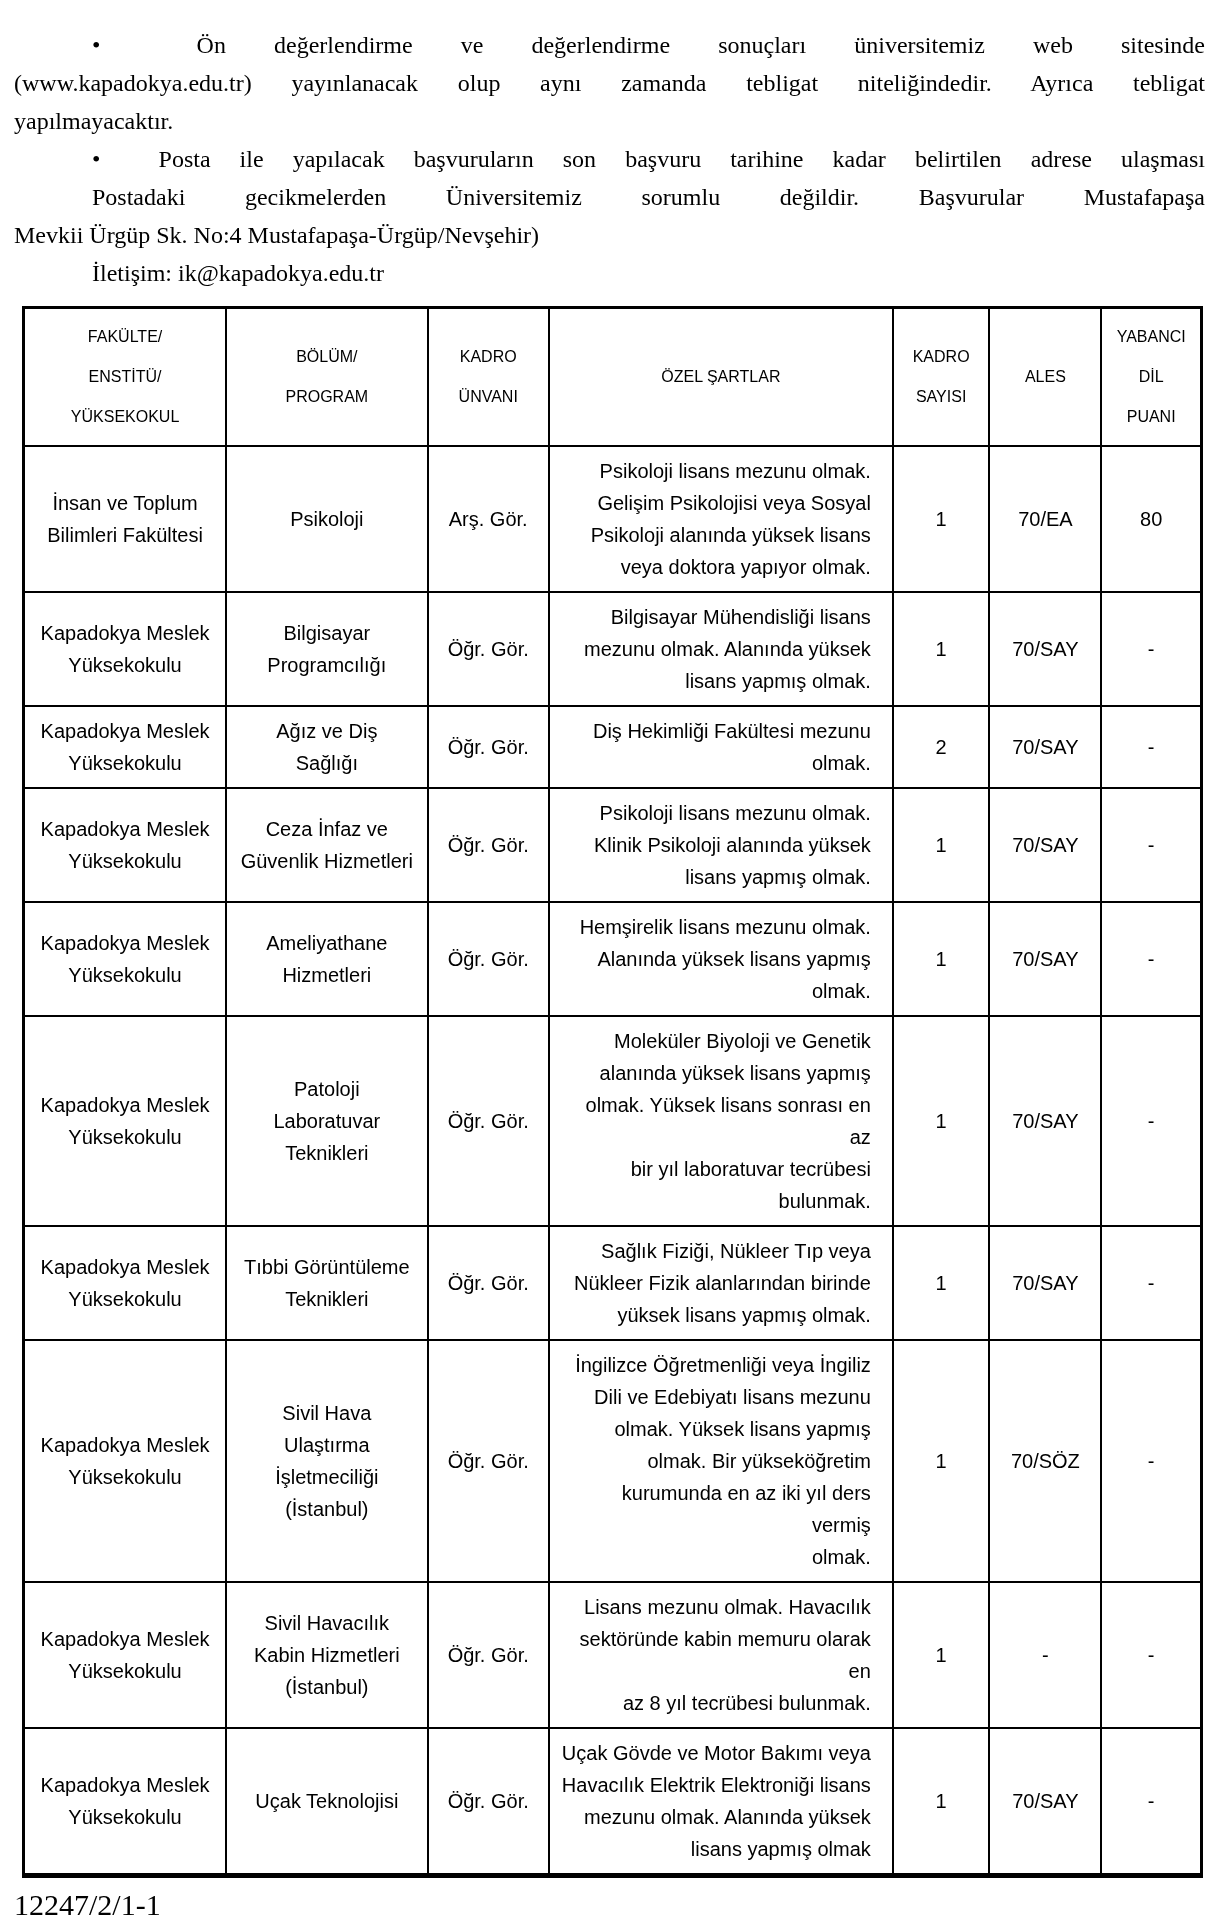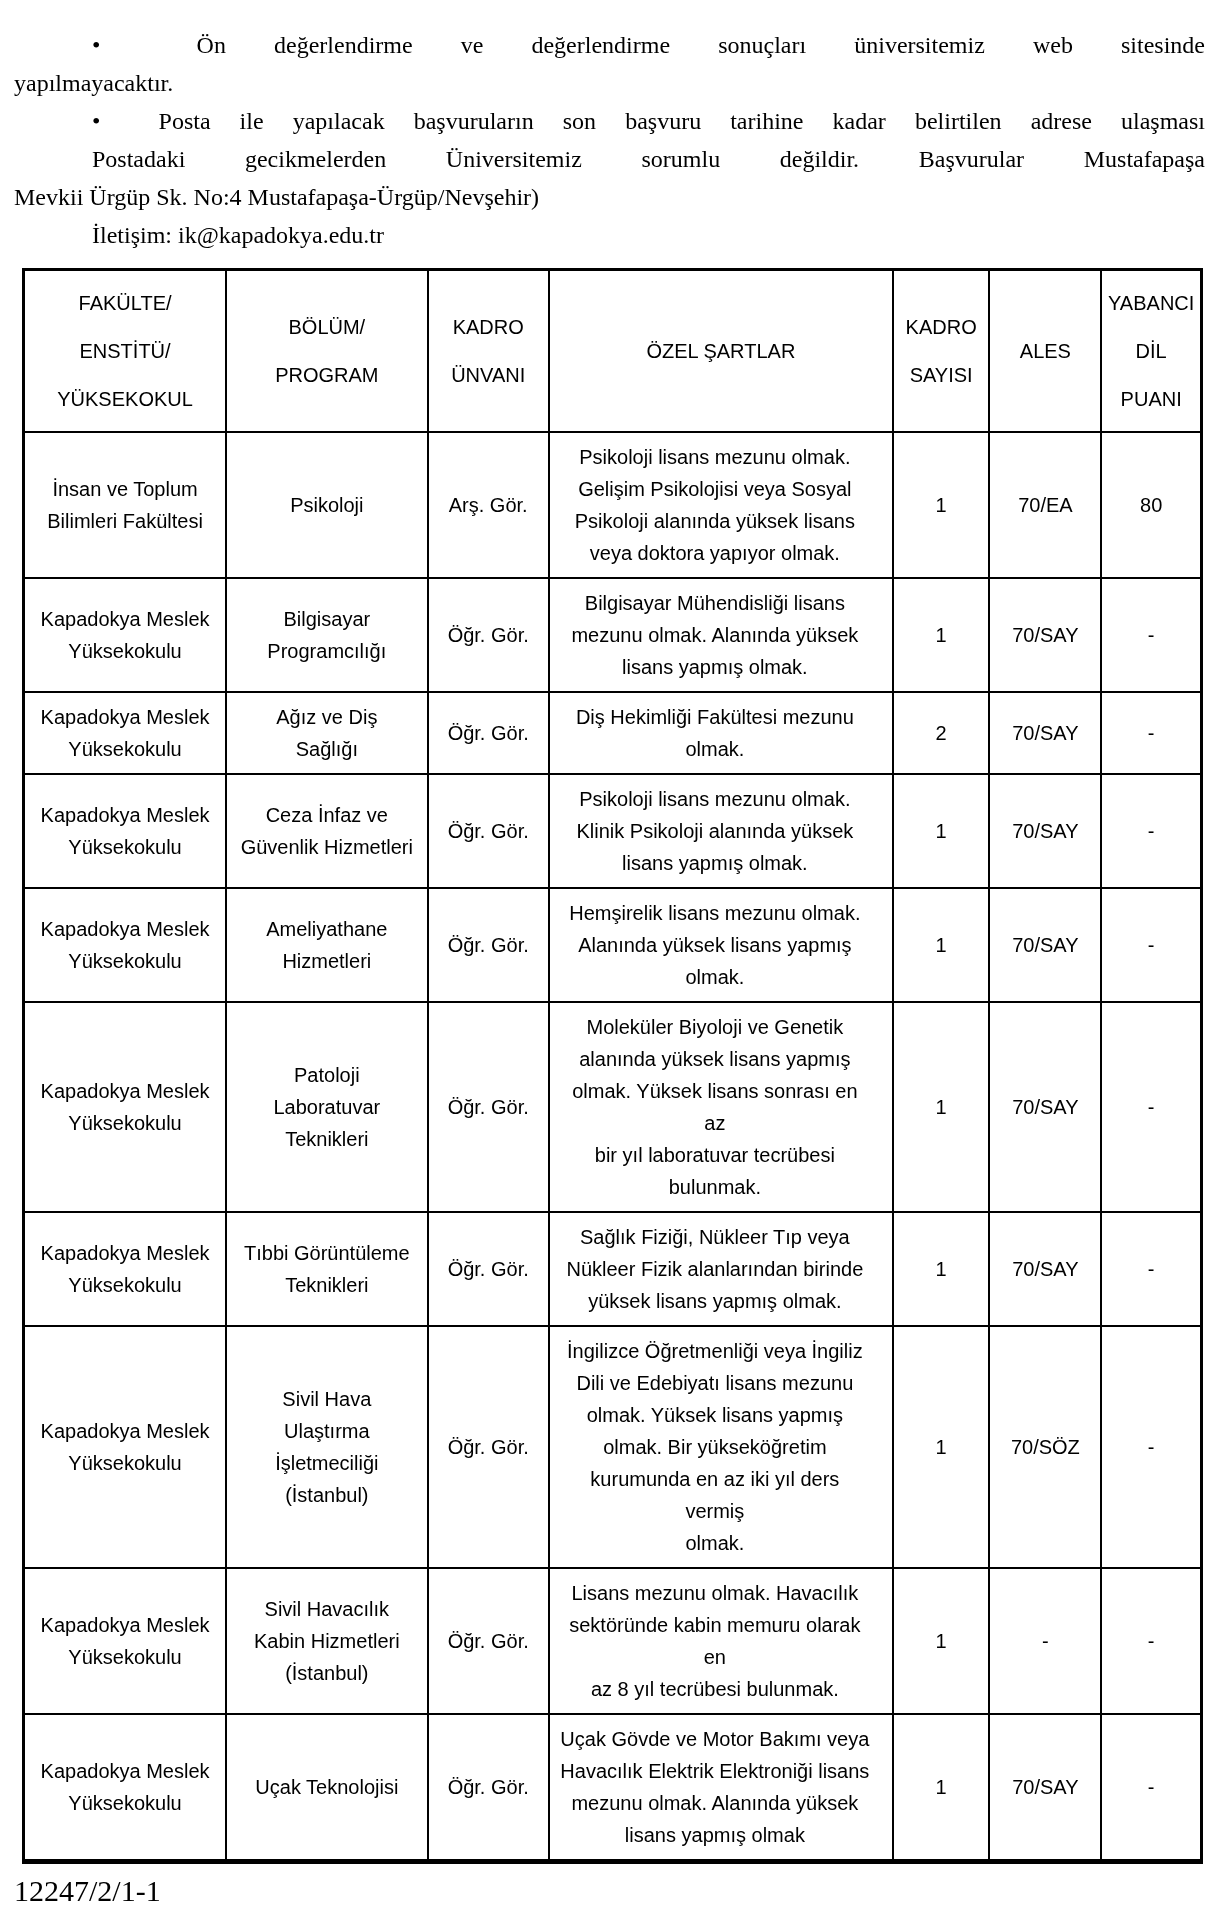--- a/index.html
+++ b/index.html
@@ -36,49 +36,50 @@
   }
   table.jobs th, table.jobs td {
     border: 2px solid #000;
     vertical-align: middle;
     text-align: center;
     white-space: pre-line;
     overflow: hidden;
   }
   table.jobs th {
     font-weight: 400;
-    font-size: 20px;
-    line-height: 48px;
+    font-size: 16px;
+    line-height: 40px;
     padding: 8px 2px;
   }
   table.jobs td {
     line-height: 32px;
     padding: 8px 5px;
   }
   table.jobs td.c3 {
-    text-align: center;
+    text-align: right;
     padding: 8px 21px 8px 9px;
   }
 
   
   .ref {
     font-family: "Liberation Serif", serif;
     font-size: 30px;
     text-align: left;
     padding: 10px 96px 0 0;
   }
 </style>
 </head>
 <body>
 
 <div class="page">
 
   <div class="paras">
       <div class="para">
         <div class="pline ind">•&nbsp;&nbsp;Ön değerlendirme ve değerlendirme sonuçları üniversitemiz web sitesinde</div>
+        <div class="pline">(www.kapadokya.edu.tr) yayınlanacak olup aynı zamanda tebligat niteliğindedir. Ayrıca tebligat</div>
         <div class="pline last">yapılmayacaktır.</div>
       </div>
       <div class="para">
         <div class="pline ind">•&nbsp;&nbsp;Posta ile yapılacak başvuruların son başvuru tarihine kadar belirtilen adrese ulaşması</div>
       </div>
       <div class="para">
         <div class="pline ind">Postadaki gecikmelerden Üniversitemiz sorumlu değildir. Başvurular Mustafapaşa</div>
         <div class="pline last">Mevkii Ürgüp Sk. No:4 Mustafapaşa-Ürgüp/Nevşehir)</div>
       </div>
       <div class="para">

